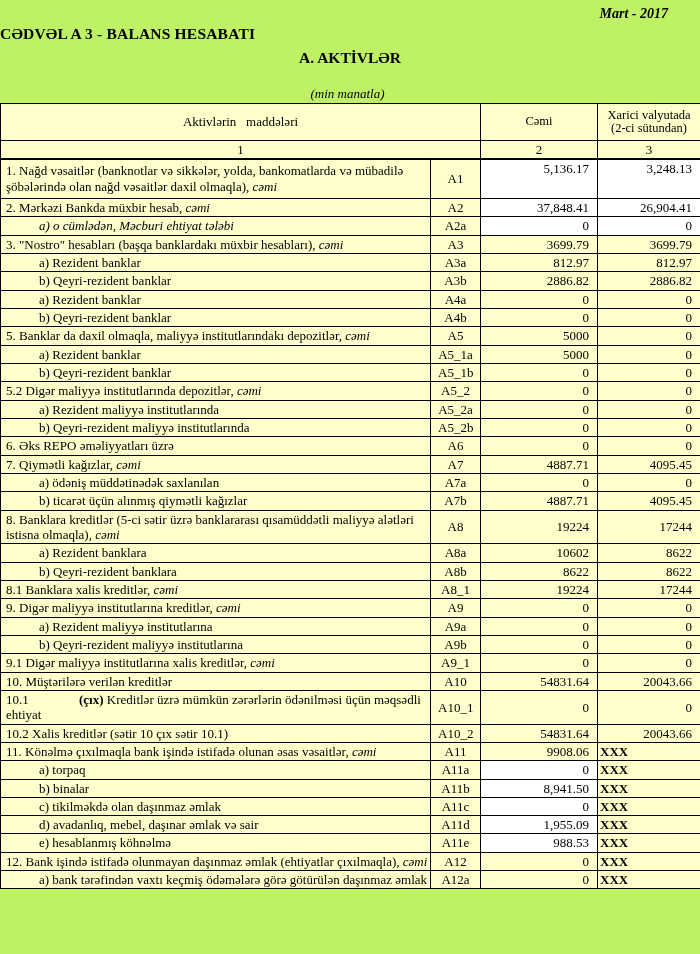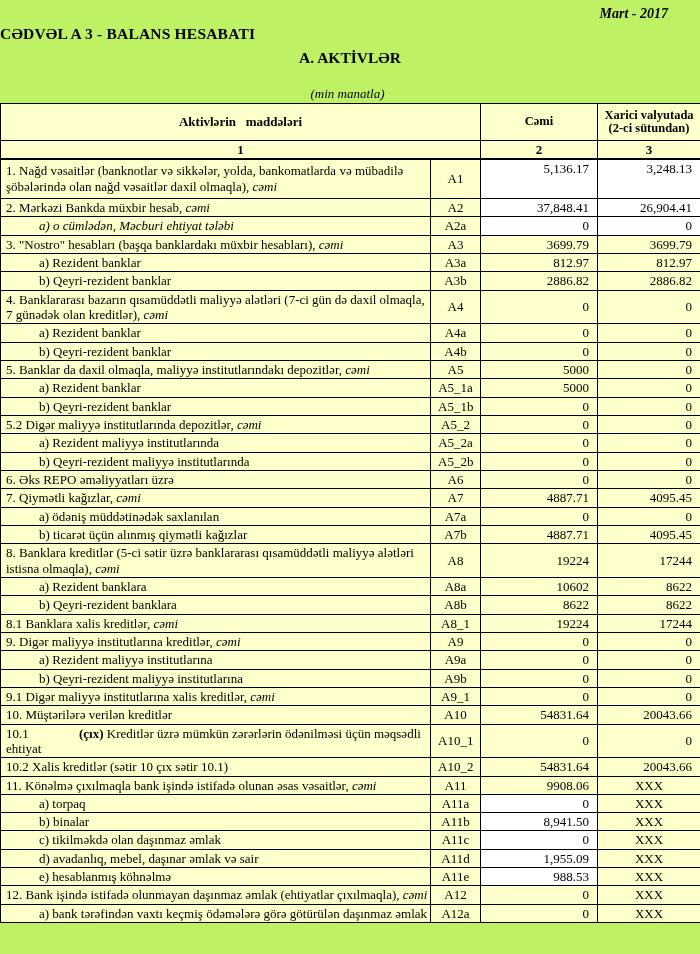--- a/index.html
+++ b/index.html
@@ -13,31 +13,31 @@
   body{width:700px;font-family:"Liberation Serif", serif;color:var(--text);}
   .page{position:relative;width:700px;height:954px;overflow:hidden;background:#bef264;}
   .date{position:absolute;top:6px;right:32px;font-weight:bold;font-style:italic;font-size:14px;}
   .title{margin:25px 0 0 0;text-align:left;font-weight:bold;font-size:15.5px;letter-spacing:.2px;}
   .subtitle{margin:6px 0 0 0;text-align:center;font-weight:bold;font-size:15.5px;}
   .unit{margin:19px 5px 1px 0;text-align:center;font-style:italic;font-size:13px;}
 
   table{border-collapse:collapse;width:700px;table-layout:fixed;border:1.5px solid var(--border);}
   th,td{border:1px solid var(--border);background:var(--cell-bg);padding:0 3px;
         font-size:13px;line-height:1.18;vertical-align:middle;color:var(--text);}
-  thead th{font-weight:bold;text-align:center;}
+  thead th{font-weight:normal;text-align:center;}
   tr.head th{height:37px;font-size:12.5px;line-height:1.06;padding:1px 2px;}
   tr.head th.items{white-space:pre;font-size:13px;}
   tr.nums th{height:18px;font-size:13px;border-bottom:2px solid var(--border);padding:0;}
 
   tbody td{height:17px;}
   td.label{text-align:left;padding:1px 2px 1px 5px;}
   tr.indent td.label{text-indent:33px;}
   td.code{text-align:center;font-size:13px;padding:0 7px;}
   td.val{text-align:right;padding:0 8px 0 2px;}
-  td.val.xxx{text-align:center;padding:0 2px;}
+  td.val.xxx{text-align:left;padding:0 2px;font-weight:bold;}
   td.white{background:var(--white-bg);}
   tr.tall td{height:40px;}
   tr.tall td.val{vertical-align:top;padding-top:1px;}
   span.it{font-style:italic;}
   span.bd{font-weight:bold;margin-left:47px;}
 </style>
 </head>
 <body>
 
 <div class="page">
@@ -95,26 +95,20 @@
           <td class="code">A3a</td>
           <td class="val">812.97</td>
           <td class="val">812.97</td>
         </tr>
         <tr class="indent">
           <td class="label"><span>b) Qeyri-rezident banklar</span></td>
           <td class="code">A3b</td>
           <td class="val">2886.82</td>
           <td class="val">2886.82</td>
         </tr>
-        <tr>
-          <td class="label"><span>4. Banklararası bazarın qısamüddətli maliyyə alətləri (7-ci gün də daxil olmaqla, 7 günədək olan kreditlər), </span><span class="it">cəmi</span></td>
-          <td class="code">A4</td>
-          <td class="val">0</td>
-          <td class="val">0</td>
-        </tr>
         <tr class="indent">
           <td class="label"><span>a) Rezident banklar</span></td>
           <td class="code">A4a</td>
           <td class="val">0</td>
           <td class="val">0</td>
         </tr>
         <tr class="indent">
           <td class="label"><span>b) Qeyri-rezident banklar</span></td>
           <td class="code">A4b</td>
           <td class="val">0</td>

